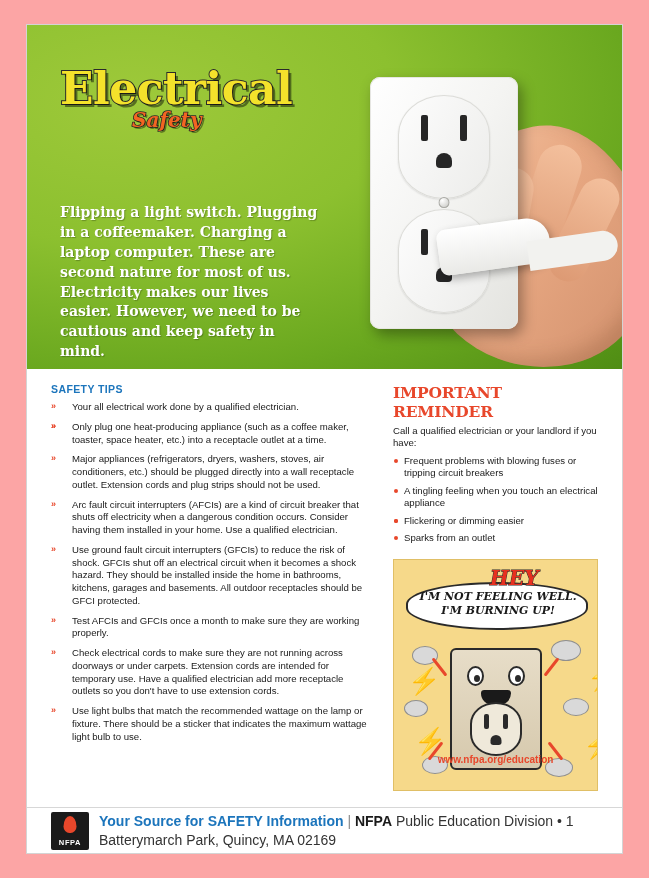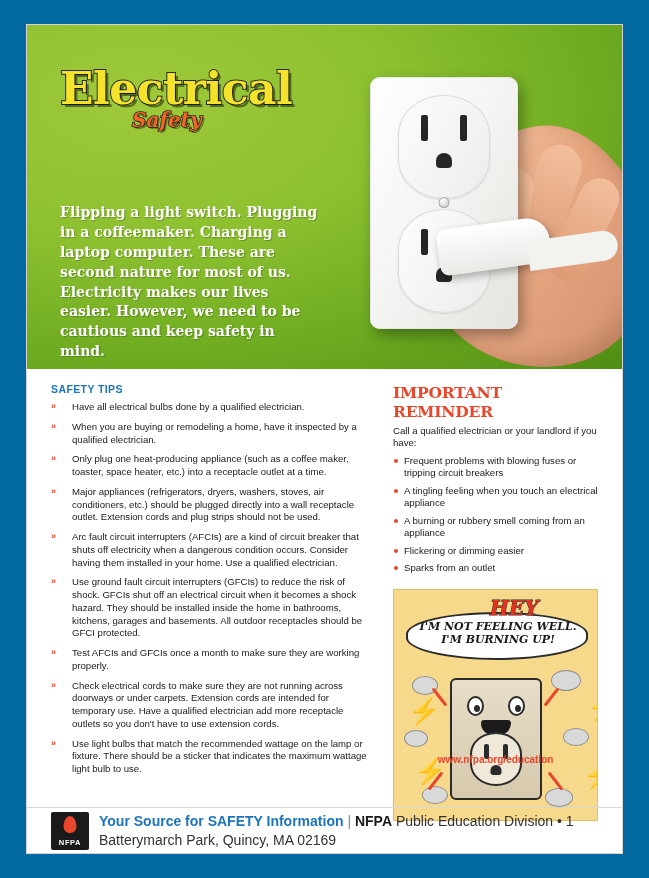--- a/index.html
+++ b/index.html
@@ -4,21 +4,21 @@
 <style>
   * { box-sizing: border-box; margin: 0; padding: 0; }
   html, body {
     width: 649px; height: 878px;
     background: #ffffff;
     font-family: "Liberation Sans", sans-serif;
   }
   .page {
     position: relative;
     width: 649px; height: 878px;
-    background: #0369a1;
+    background: #fca5a5;
     overflow: hidden;
   }
   .sheet {
     position: absolute;
     left: 26px; top: 24px;
     width: 597px; height: 830px;
     background: #ffffff;
     border: 1px solid #d4d4d4;
     overflow: hidden;
   }
@@ -431,39 +431,39 @@
 
       <div class="hero-lede">Flipping a light switch. Plugging in a coffeemaker. Charging a laptop computer. These are second nature for most of us. Electricity makes our lives easier. However, we need to be cautious and keep safety in mind.</div>
     </div>
 
     <div class="body">
       <div class="cols">
 
         <div class="col-left">
           <h2 class="tips-head">SAFETY TIPS</h2>
           <ul class="tips">
-            <li><span class="chev">»</span><span>Have all electrical bulbs done by a qualified electrician.</span></li>
-            <li><span class="chev">»</span><span>When you are buying or remodeling a home, have it inspected by a qualified electrician.</span></li>
+            <li><span class="chev">»</span><span>Your all electrical work done by a qualified electrician.</span></li>
+            <li><span class="chev">»</span></li>
             <li><span class="chev">»</span><span>Only plug one heat-producing appliance (such as a coffee maker, toaster, space heater, etc.) into a receptacle outlet at a time.</span></li>
             <li><span class="chev">»</span><span>Major appliances (refrigerators, dryers, washers, stoves, air conditioners, etc.) should be plugged directly into a wall receptacle outlet. Extension cords and plug strips should not be used.</span></li>
             <li><span class="chev">»</span><span>Arc fault circuit interrupters (AFCIs) are a kind of circuit breaker that shuts off electricity when a dangerous condition occurs. Consider having them installed in your home. Use a qualified electrician.</span></li>
             <li><span class="chev">»</span><span>Use ground fault circuit interrupters (GFCIs) to reduce the risk of shock. GFCIs shut off an electrical circuit when it becomes a shock hazard. They should be installed inside the home in bathrooms, kitchens, garages and basements. All outdoor receptacles should be GFCI protected.</span></li>
             <li><span class="chev">»</span><span>Test AFCIs and GFCIs once a month to make sure they are working properly.</span></li>
             <li><span class="chev">»</span><span>Check electrical cords to make sure they are not running across doorways or under carpets. Extension cords are intended for temporary use. Have a qualified electrician add more receptacle outlets so you don't have to use extension cords.</span></li>
             <li><span class="chev">»</span><span>Use light bulbs that match the recommended wattage on the lamp or fixture. There should be a sticker that indicates the maximum wattage light bulb to use.</span></li>
           </ul>
         </div>
 
         <div class="col-right">
           <h2 class="reminder-head">IMPORTANT REMINDER</h2>
           <p class="reminder-intro">Call a qualified electrician or your landlord if you have:</p>
           <ul class="reminder">
             <li><span class="dot"></span><span>Frequent problems with blowing fuses or tripping circuit breakers</span></li>
             <li><span class="dot"></span><span>A tingling feeling when you touch an electrical appliance</span></li>
-            <li><span class="dot"></span><span>A burning or rubbery smell coming from an appliance</span></li>
+            <li><span class="dot"></span></li>
             <li><span class="dot"></span><span>Flickering or dimming easier</span></li>
             <li><span class="dot"></span><span>Sparks from an outlet</span></li>
           </ul>
 
           <div class="cartoon">
             <div class="smoke sm1"></div>
             <div class="smoke sm2"></div>
             <div class="smoke sm3"></div>
             <div class="smoke sm4"></div>
             <div class="smoke sm5"></div>

